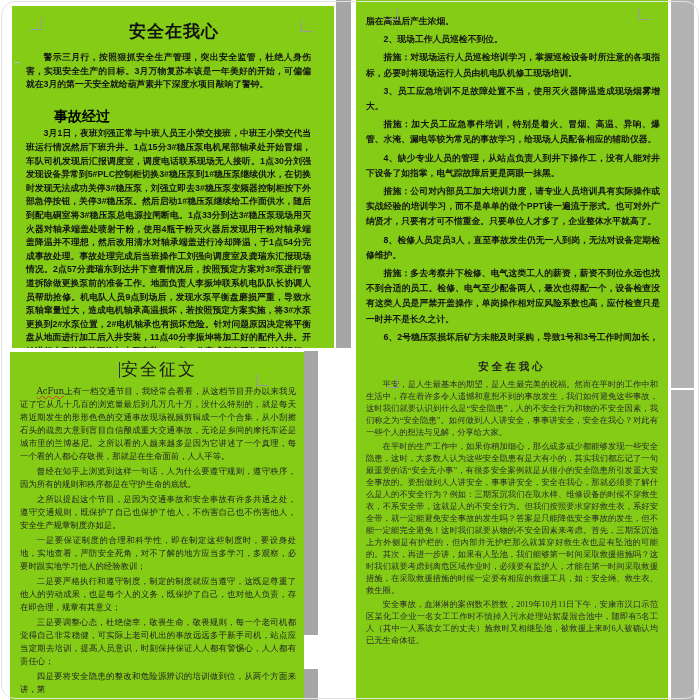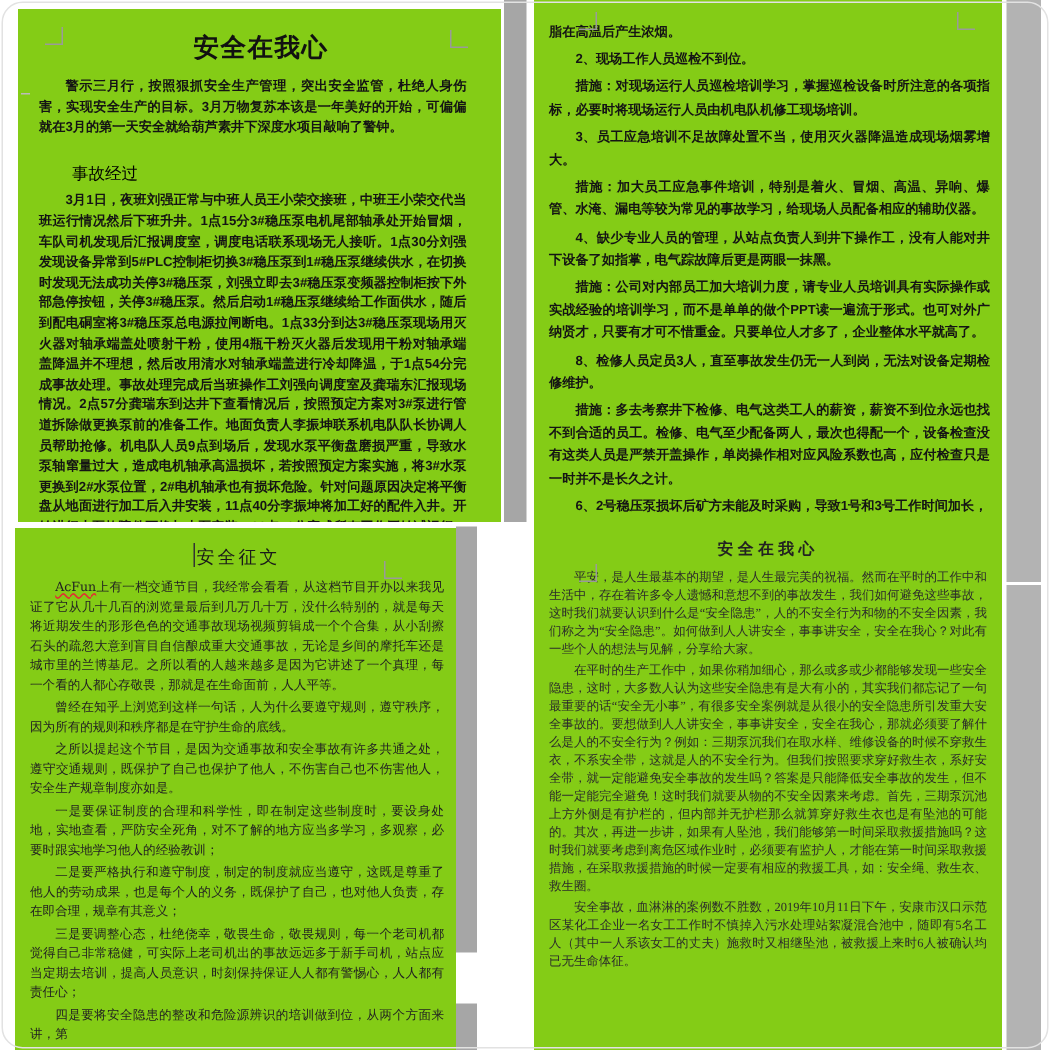--- a/index.html
+++ b/index.html
@@ -20,35 +20,35 @@
   #page-tl .doc-title{
     font-family:"Liberation Serif", serif;font-weight:bold;font-size:17px;
     text-align:center;color:#111;margin:2px 0 8px 0;letter-spacing:1px;
   }
   .heiti{
     font-family:"Liberation Sans", sans-serif;font-weight:600;color:#141414;
     font-size:8.8px;line-height:13.6px;text-align:justify;
   }
   .heiti p{margin:0 11px 2px 0;text-indent:2em;}
   #page-tl .section-heading{
-    font-weight:normal;font-size:11px;margin:18px 0 4px 0;text-indent:2em;color:#000;
+    font-weight:bold;font-size:14px;margin:18px 0 4px 0;text-indent:2em;color:#000;
   }
   
   #page-tr{left:356px;top:0;width:312px;height:378px;padding:14px 8px 0 10px;box-sizing:border-box;}
   #page-tr p{margin:0 0 3px 0;line-height:15.2px;}
   #page-tr p.no-indent{text-indent:0;}
   
   #page-bl{left:10px;top:352px;width:294px;height:348px;padding:8px 8px 0 10px;box-sizing:border-box;}
   .kaiti{
     font-family:"DejaVu Serif", serif;color:#222;
     font-size:8.4px;line-height:13px;text-align:justify;
   }
   .kaiti p{margin:0 0 2px 0;text-indent:2em;}
   #page-bl .doc-title{
-    font-family:"DejaVu Serif", serif;font-size:12px;font-weight:500;color:#1a1a1a;
+    font-family:"DejaVu Serif", serif;font-size:17px;font-weight:500;color:#1a1a1a;
     text-align:center;margin:2px 0 7px 0;letter-spacing:2px;position:relative;
   }
   .text-cursor{
     display:inline-block;width:1px;height:16px;background:#333;
     vertical-align:-3px;margin-right:1px;
   }
   .spell-error{
     text-decoration:underline wavy #e03131;text-decoration-thickness:1px;
     text-underline-offset:1px;
   }

